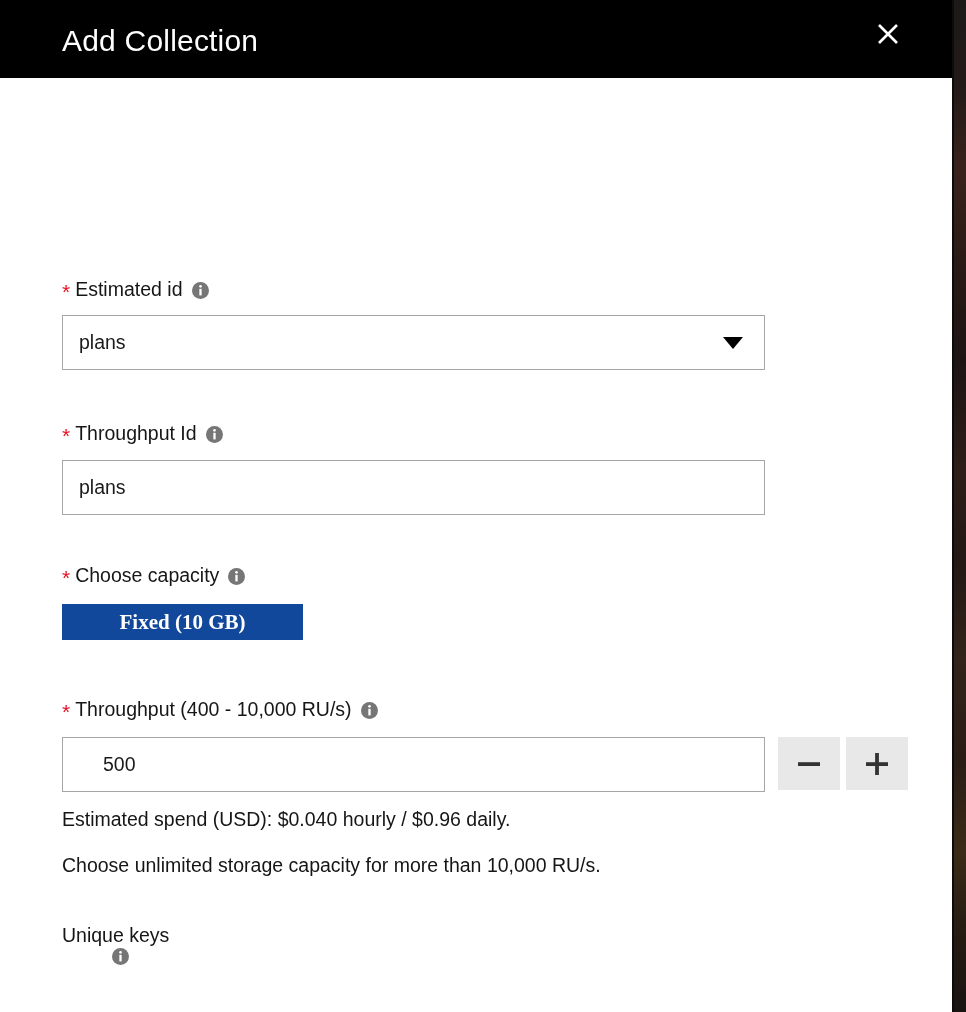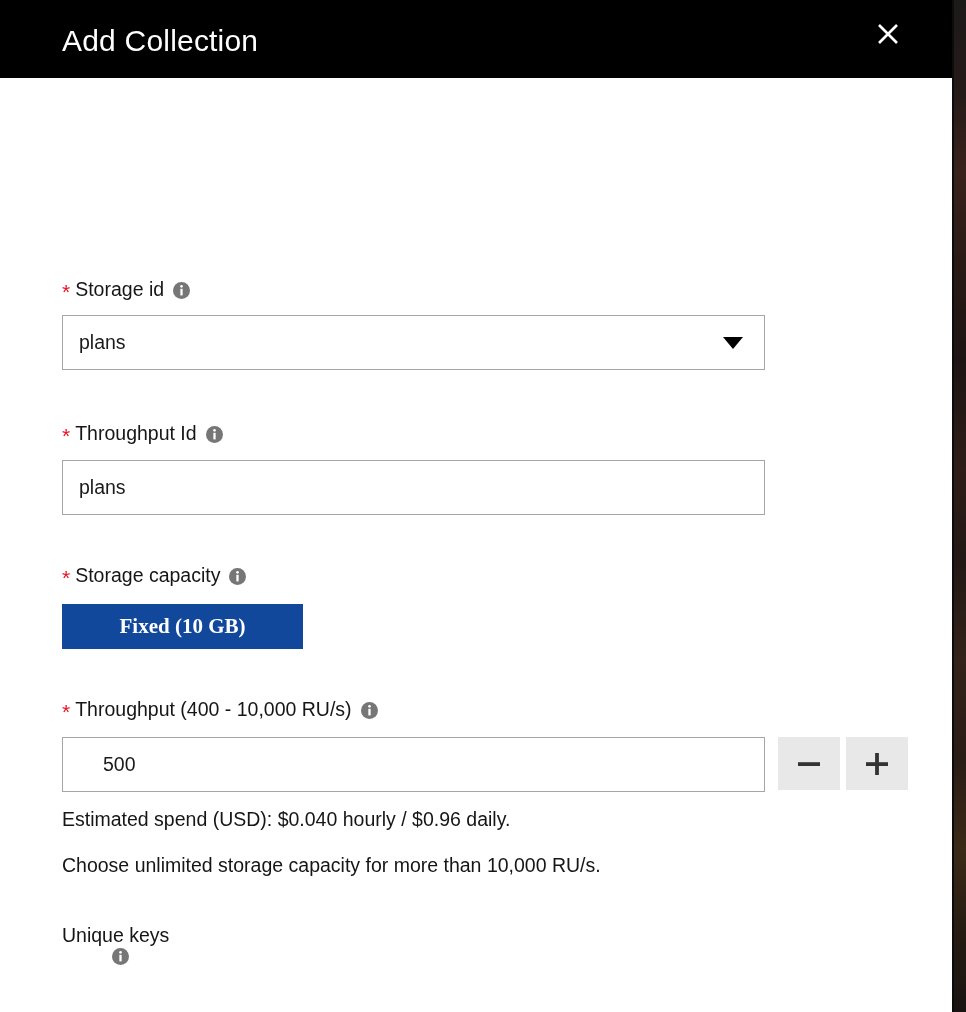--- a/index.html
+++ b/index.html
@@ -171,21 +171,21 @@
     border-top: 12px solid #000000;
   }
 
   
   .toggle-group {
     position: absolute;
     display: flex;
   }
   .toggle-option {
     box-sizing: border-box;
-    height: 45px;
+    height: 36px;
     display: flex;
     align-items: center;
     justify-content: center;
     font-family: "Liberation Serif", serif;
     font-size: 21px;
     cursor: pointer;
     border: 1px solid #b3b3b3;
     background: #ffffff;
     color: #1a1a1a;
     padding: 0 0;
@@ -244,21 +244,21 @@
             <path d="M5 5 L23 23 M23 5 L5 23" stroke="#ffffff" stroke-width="2.6" stroke-linecap="butt"></path>
           </svg>
         </span>
       </button>
     </div>
 
     <div class="form">
 
       <div class="field-label" style="left:62px; top:199px;">
         <span class="req-star">*</span>
-        <span class="label-text">Storage id</span>
+        <span class="label-text">Estimated id</span>
         <span class="info-icon">
           <svg width="17" height="17" viewBox="0 0 17 17" aria-hidden="true">
             <circle cx="8.5" cy="8.5" r="8.5" fill="#767676"></circle>
             <circle cx="8.5" cy="4.3" r="1.35" fill="#ffffff"></circle>
             <rect x="7.35" y="6.8" width="2.3" height="6.6" fill="#ffffff"></rect>
           </svg>
         </span>
       </div>
 
       <div class="dropdown" style="left:62px; top:237px; width:703px; height:55px;">
@@ -277,21 +277,21 @@
             <circle cx="8.5" cy="4.3" r="1.35" fill="#ffffff"></circle>
             <rect x="7.35" y="6.8" width="2.3" height="6.6" fill="#ffffff"></rect>
           </svg>
         </span>
       </div>
 
       <input class="text-input" type="text" style="left: 62px; top: 382px; width: 703px; height: 55px;" value="plans">
 
       <div class="field-label" style="left:62px; top:485px;">
         <span class="req-star">*</span>
-        <span class="label-text">Storage capacity</span>
+        <span class="label-text">Choose capacity</span>
         <span class="info-icon">
           <svg width="17" height="17" viewBox="0 0 17 17" aria-hidden="true">
             <circle cx="8.5" cy="8.5" r="8.5" fill="#767676"></circle>
             <circle cx="8.5" cy="4.3" r="1.35" fill="#ffffff"></circle>
             <rect x="7.35" y="6.8" width="2.3" height="6.6" fill="#ffffff"></rect>
           </svg>
         </span>
       </div>
 
       <div class="toggle-group" style="left:62px; top:526px;">

